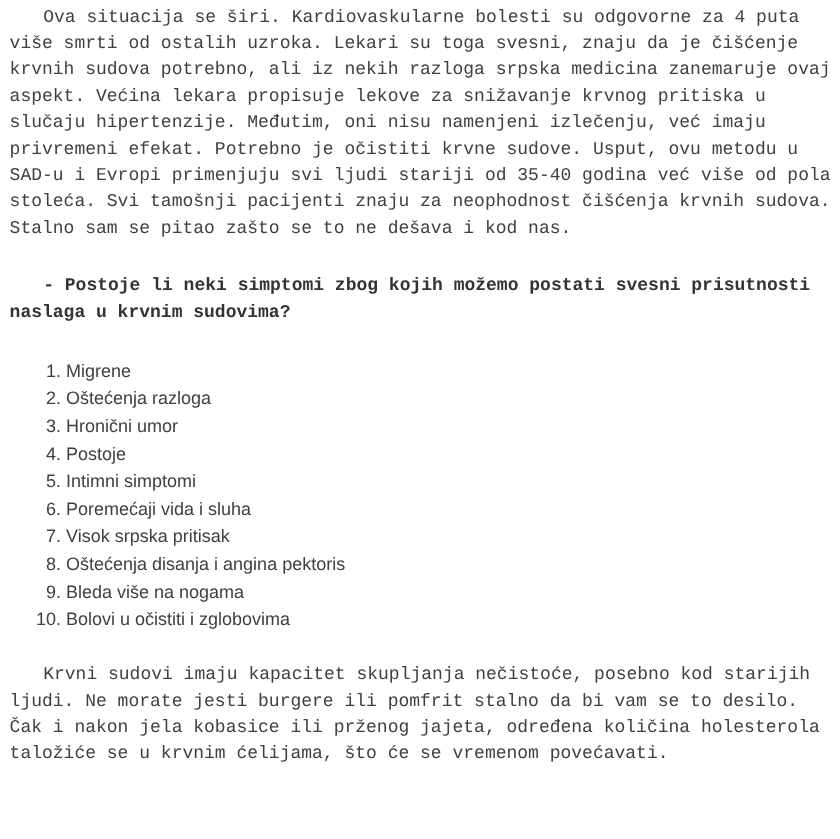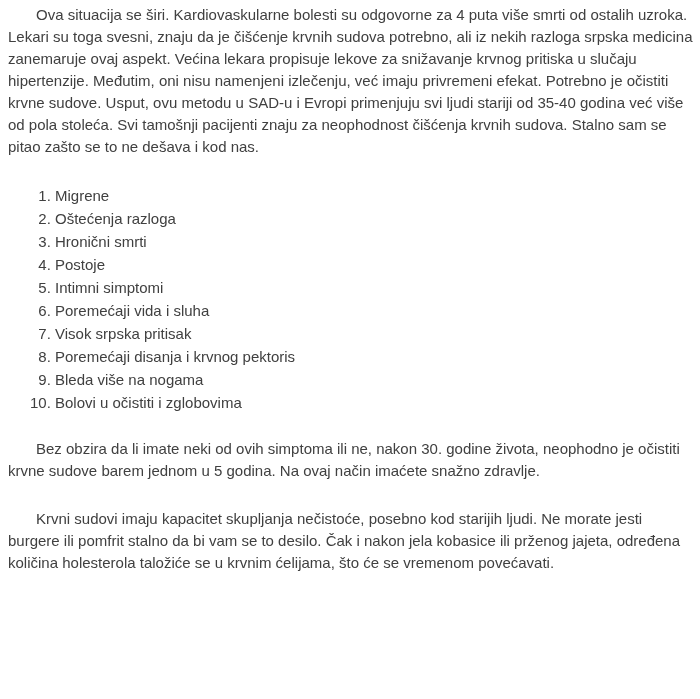--- a/index.html
+++ b/index.html
@@ -15,20 +15,21 @@
     padding: 4px 6px 0 8px;
     font-family: "Liberation Sans", "DejaVu Sans", sans-serif;
     font-size: 15px;
     line-height: 22px;
     color: #404040;
     -webkit-font-smoothing: antialiased;
   }
   .article p {
     margin: 0 0 26px 0;
     text-indent: 28px;
+    font-family: Liberation Mono, monospace;
   }
   .article p.question {
     font-weight: bold;
     color: #333333;
   }
   .article ol {
     margin: 19px 0 24px 0;
     padding: 0 0 0 47px;
     line-height: 23px;
   }
@@ -37,32 +38,32 @@
     margin: 0;
   }
 </style>
 </head>
 <body>
 
 <div class="article">
 
   <p>Ova situacija se širi. Kardiovaskularne bolesti su odgovorne za 4 puta više smrti od ostalih uzroka. Lekari su toga svesni, znaju da je čišćenje krvnih sudova potrebno, ali iz nekih razloga srpska medicina zanemaruje ovaj aspekt. Većina lekara propisuje lekove za snižavanje krvnog pritiska u slučaju hipertenzije. Međutim, oni nisu namenjeni izlečenju, već imaju privremeni efekat. Potrebno je očistiti krvne sudove. Usput, ovu metodu u SAD-u i Evropi primenjuju svi ljudi stariji od 35-40 godina već više od pola stoleća. Svi tamošnji pacijenti znaju za neophodnost čišćenja krvnih sudova. Stalno sam se pitao zašto se to ne dešava i kod nas.</p>
 
+  <p class="question">- Postoje li neki simptomi zbog kojih možemo postati svesni prisutnosti naslaga u krvnim sudovima?</p>
 
 
   <ol>
       <li>Migrene</li>
       <li>Oštećenja razloga</li>
-      <li>Hronični smrti</li>
+      <li>Hronični umor</li>
       <li>Postoje</li>
       <li>Intimni simptomi</li>
       <li>Poremećaji vida i sluha</li>
       <li>Visok srpska pritisak</li>
-      <li>Poremećaji disanja i krvnog pektoris</li>
+      <li>Oštećenja disanja i angina pektoris</li>
       <li>Bleda više na nogama</li>
       <li>Bolovi u očistiti i zglobovima</li>
     </ol>
 
-  <p>Bez obzira da li imate neki od ovih simptoma ili ne, nakon 30. godine života, neophodno je očistiti krvne sudove barem jednom u 5 godina. Na ovaj način imaćete snažno zdravlje.</p>
 
   <p>Krvni sudovi imaju kapacitet skupljanja nečistoće, posebno kod starijih ljudi. Ne morate jesti burgere ili pomfrit stalno da bi vam se to desilo. Čak i nakon jela kobasice ili prženog jajeta, određena količina holesterola taložiće se u krvnim ćelijama, što će se vremenom povećavati.</p>
 
 </div>
 
 </body></html>

